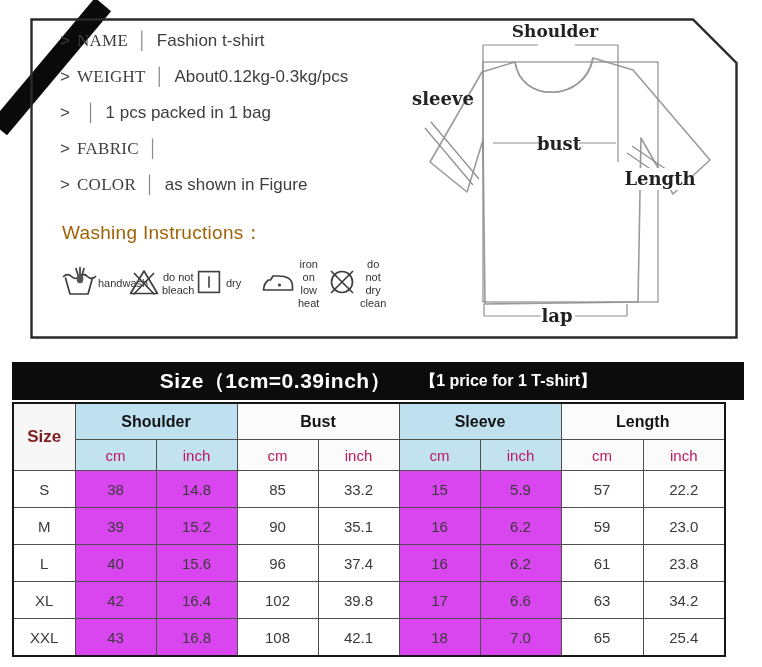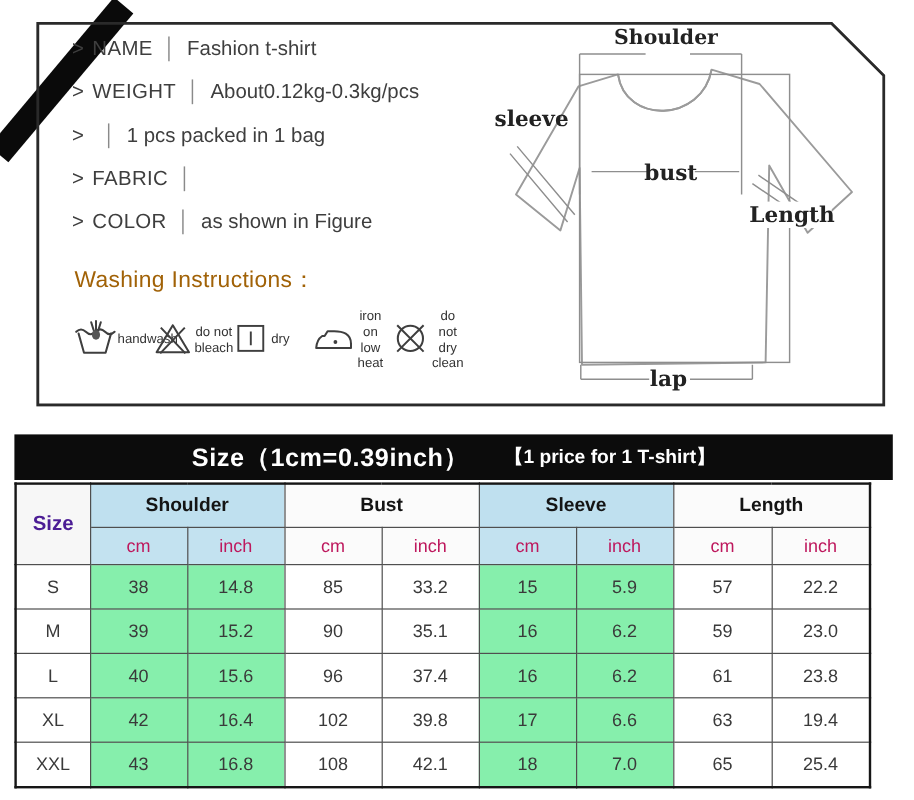--- a/index.html
+++ b/index.html
@@ -9,21 +9,21 @@
   
   .ribbon{position:absolute;left:-30px;top:56px;width:162px;height:21px;background:#0a0a0a;
           transform:rotate(-50deg);}
 
   
   .infobox{position:absolute;left:30px;top:18px;width:708px;height:321px;}
   .infobox-outline{position:absolute;left:0;top:0;}
   .info-list{position:absolute;left:30px;top:13px;}
   .info-row{display:flex;align-items:baseline;font-size:17px;color:#3e3e3e;margin-bottom:16px;white-space:nowrap;}
   .info-prefix{margin-right:7px;color:#3e3e3e;}
-  .info-label{letter-spacing:.3px;}
+  .info-label{letter-spacing:.3px;font-family:Liberation Serif, serif;}
   .info-sep{margin:0 9px;color:#8a8a8a;font-weight:300;}
   .wash-title{position:absolute;left:32px;top:202px;font-size:19px;color:#a16207;letter-spacing:.3px;}
   .wash-row{position:absolute;left:30px;top:236px;display:flex;gap:6px;}
   .wash-item{width:60px;display:flex;flex-direction:row;align-items:center;}
   .wash-item svg{flex:0 0 auto;}
   .wash-label{margin-top:4px;font-size:11px;line-height:1.18;color:#333;text-align:center;}
 
   
   .diagram{position:absolute;left:375px;top:-6px;}
   .diagram text{font-family:"DejaVu Serif","Liberation Serif",serif;font-weight:700;fill:#222;}
@@ -33,23 +33,23 @@
   .table-title{height:38px;background:#0c0c0c;color:#fff;display:flex;align-items:center;justify-content:center;}
   .table-title .t-main{font-size:21px;font-weight:700;letter-spacing:.5px;}
   .table-title .t-note{font-size:16px;font-weight:600;margin-left:29px;}
   table.size{border-collapse:collapse;table-layout:fixed;width:712px;margin-top:2px;
              border:2px solid #161616;}
   table.size td,table.size th{border:1px solid #4f4f4f;text-align:center;padding:0;}
   .h-group{height:35px;font-size:16px;font-weight:700;color:#141414;background:#fbfbfb;}
   .h-group.blue{background:#bfe0ef;}
   .h-unit{height:30px;font-size:15px;font-weight:400;color:#be185d;background:#fbfbfb;}
   .h-unit.blue{background:#c3e2f0;}
-  .h-size{font-size:17px;font-weight:700;color:#4c1d95;background:#f7f7f7;margin-left:43px;}
+  .h-size{font-size:17px;font-weight:700;color:#7f1d1d;background:#f7f7f7;margin-left:43px;}
   .d-row td{height:36px;font-size:15px;color:#3a3a3a;background:#fff;}
-  .d-row td.blue{background:#86efac;}
+  .d-row td.blue{background:#d946ef;}
 </style>
 </head>
 <body>
 
 <div class="stage">
 
   <div class="ribbon"></div>
 
   <div class="infobox">
     <svg class="infobox-outline" width="708" height="321" viewBox="0 0 708 321">
@@ -229,21 +229,21 @@
       </tr>
       <tr class="d-row">
         <td>XL</td>
         <td class="blue">42</td>
         <td class="blue">16.4</td>
         <td>102</td>
         <td>39.8</td>
         <td class="blue">17</td>
         <td class="blue">6.6</td>
         <td>63</td>
-        <td>19.4</td>
+        <td>34.2</td>
       </tr>
       <tr class="d-row">
         <td>XXL</td>
         <td class="blue">43</td>
         <td class="blue">16.8</td>
         <td>108</td>
         <td>42.1</td>
         <td class="blue">18</td>
         <td class="blue">7.0</td>
         <td>65</td>

